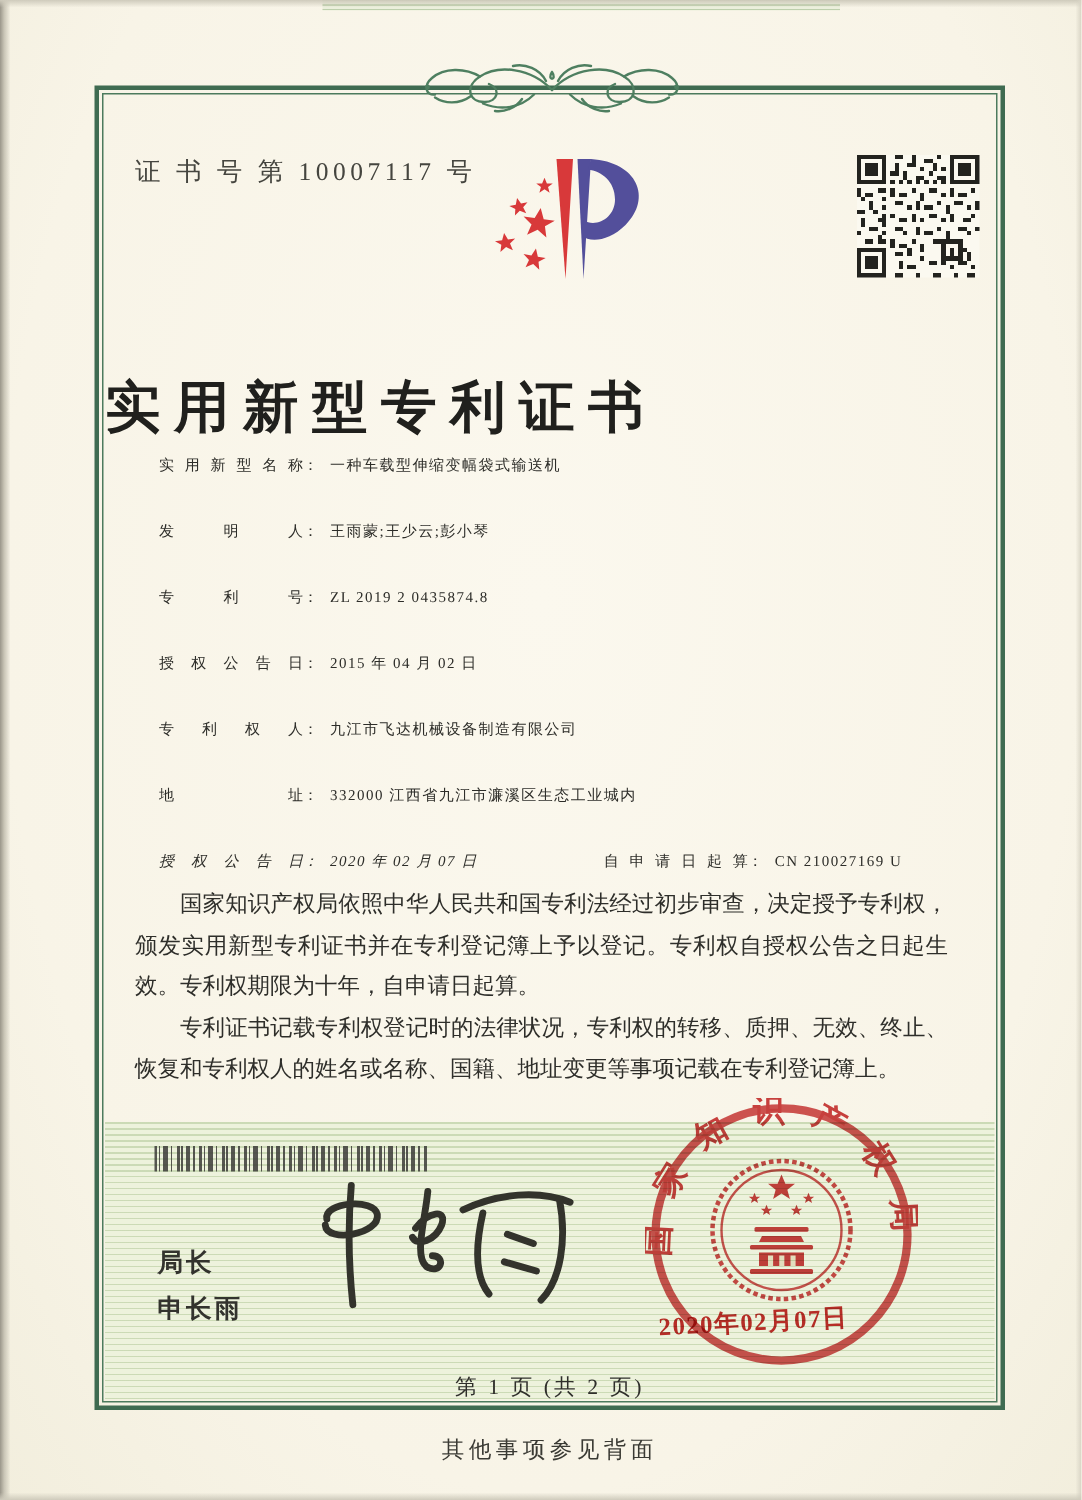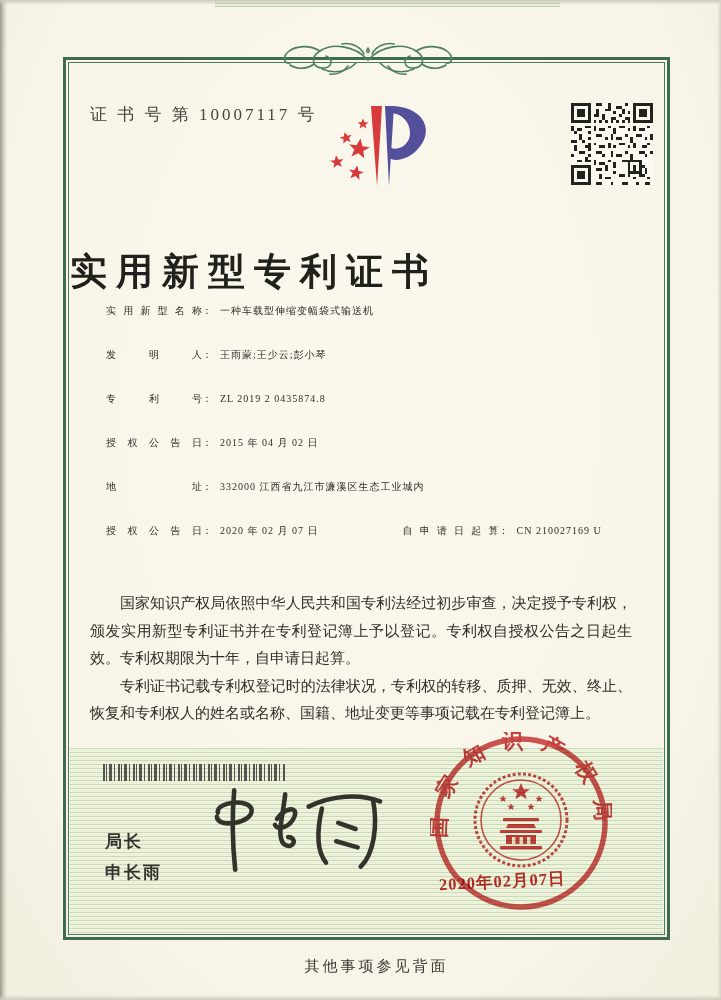--- a/index.html
+++ b/index.html
@@ -36,21 +36,21 @@
   .qr{position:absolute;left:571px;top:103px;width:82px;height:82px;}
 
   .title{position:absolute;left:70px;top:215px;width:593px;text-align:left;
     font-size:37px;font-weight:700;letter-spacing:9px;color:#20201d;margin-top:32px;}
 
   .fields{position:absolute;left:106px;top:300px;width:545px;font-size:10px;color:#2d2d29;}
   .frow{line-height:22px;margin-bottom:22px;white-space:nowrap;}
   .flabel{display:inline-block;width:96px;text-align:justify;text-align-last:justify;vertical-align:top;}
   .fcolon{display:inline-block;width:14px;}
   .fvalue{margin-left:4px;letter-spacing:1px;}
-  .fpair{display:inline-block;width:294px;}
+  .fpair{display:inline-block;width:294px;font-style:italic;}
 
   .paras{position:absolute;left:90px;top:590px;width:542px;font-size:15px;line-height:27.5px;
     text-align:justify;color:#2e2e2a;}
   .paras p{margin:0;text-indent:2em;}
 
   .green-zone{position:absolute;left:70px;top:748px;width:593px;height:185px;
     background:repeating-linear-gradient(180deg, rgba(138,172,108,.34) 0 1px, rgba(0,0,0,0) 1px 4px), #edf2dc;}
 
   .barcode{position:absolute;left:103px;top:764px;width:183px;height:17px;opacity:.85;
     background:repeating-linear-gradient(90deg,
@@ -63,21 +63,21 @@
     font-size:17px;font-weight:700;line-height:31px;color:#33332e;letter-spacing:2px;}
 
   .signature{position:absolute;left:198px;top:778px;width:205px;height:102px;}
 
   .seal{position:absolute;left:430px;top:732px;width:182px;height:182px;mix-blend-mode:multiply;opacity:.92;}
   .seal-date{position:absolute;left:439px;top:870px;width:160px;font-size:16.5px;font-weight:700;
     color:#c42f2c;letter-spacing:1px;transform:rotate(-3deg);mix-blend-mode:multiply;}
 
   .page-footer{position:absolute;left:70px;top:915px;width:593px;text-align:center;
     font-size:14.5px;color:#2f2f2b;letter-spacing:2px;}
-  .back-note{position:absolute;left:80px;top:957px;width:593px;text-align:center;
+  .back-note{position:absolute;left:70px;top:957px;width:593px;text-align:center;
     font-size:15px;color:#3a3a34;letter-spacing:3px;font-family:Liberation Serif, serif;}
 </style>
 </head>
 <body>
 
 <div class="page">
 
   <div class="top-sliver"></div>
   <div class="edge-left"></div>
   <div class="edge-top"></div>
@@ -244,20 +244,23 @@
     <div class="frow">
       <span class="flabel">发明人</span><span class="fcolon">：</span><span class="fvalue">王雨蒙;王少云;彭小琴</span>
     </div>
     <div class="frow">
       <span class="flabel">专利号</span><span class="fcolon">：</span><span class="fvalue">ZL 2019 2 0435874.8</span>
     </div>
     <div class="frow">
       <span class="flabel">授权公告日</span><span class="fcolon">：</span><span class="fvalue">2015 年 04 月 02 日</span>
     </div>
     <div class="frow">
+      <span class="flabel">专利权人</span><span class="fcolon">：</span><span class="fvalue">九江市飞达机械设备制造有限公司</span>
+    </div>
+    <div class="frow">
       <span class="flabel">地址</span><span class="fcolon">：</span><span class="fvalue">332000 江西省九江市濂溪区生态工业城内</span>
     </div>
     <div class="frow">
       <span class="fpair">
         <span class="flabel">授权公告日</span><span class="fcolon">：</span><span class="fvalue">2020 年 02 月 07 日</span>
       </span>
       <span>
         <span class="flabel">自申请日起算</span><span class="fcolon">：</span><span class="fvalue">CN 210027169 U</span>
       </span>
     </div>
@@ -314,15 +317,16 @@
         <rect x="76" y="103" width="30" height="9"></rect>
         <rect x="70" y="114" width="42" height="3.4" rx="1"></rect>
         <rect x="82" y="105" width="3.4" height="7" fill="#f3e9d8"></rect>
         <rect x="89.5" y="105" width="3.4" height="7" fill="#f3e9d8"></rect>
         <rect x="97" y="105" width="3.4" height="7" fill="#f3e9d8"></rect>
       </g>
     </g>
   </svg>
   <div class="seal-date">2020年02月07日</div>
 
+  <div class="page-footer">第 1 页 (共 2 页)</div>
   <div class="back-note">其他事项参见背面</div>
 
 </div>
 
 </body></html>

